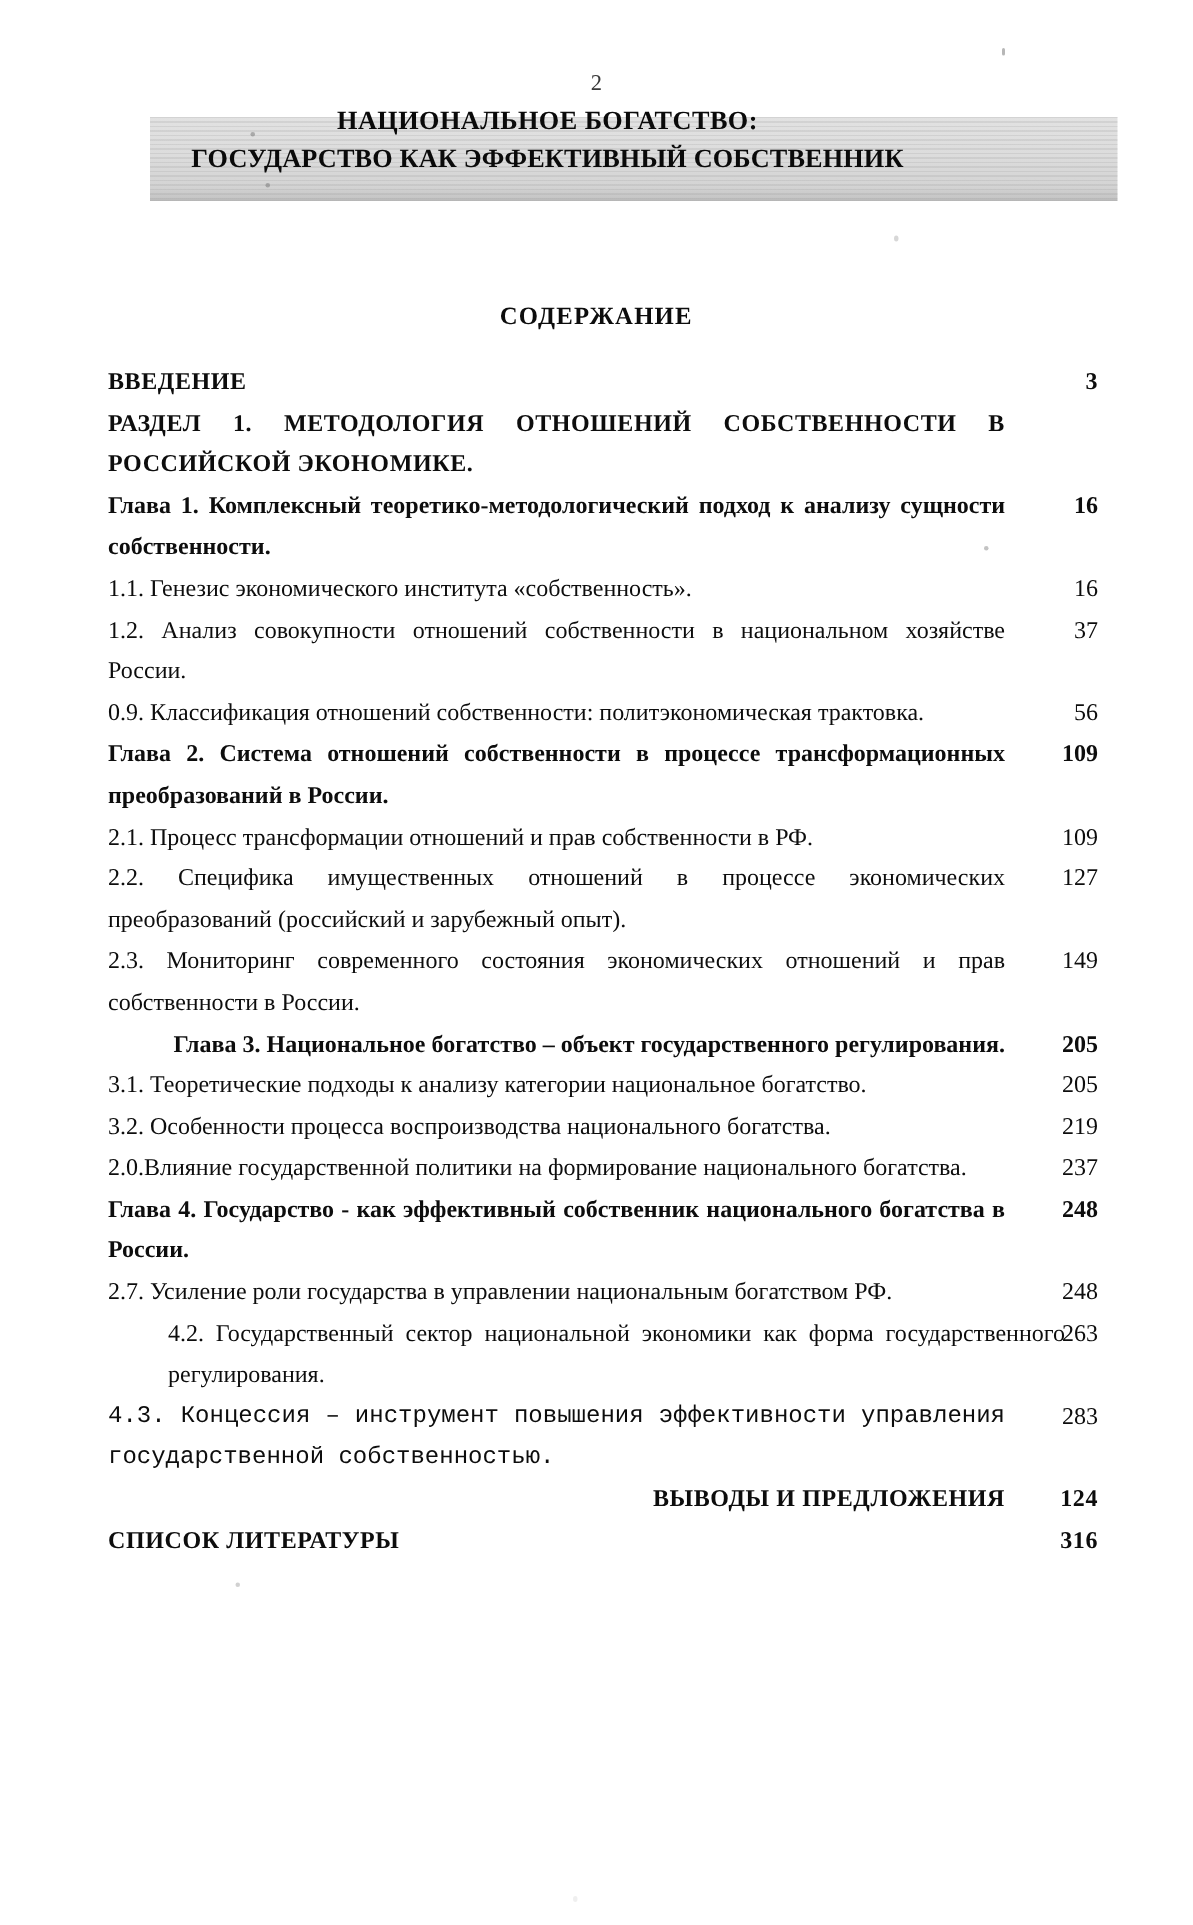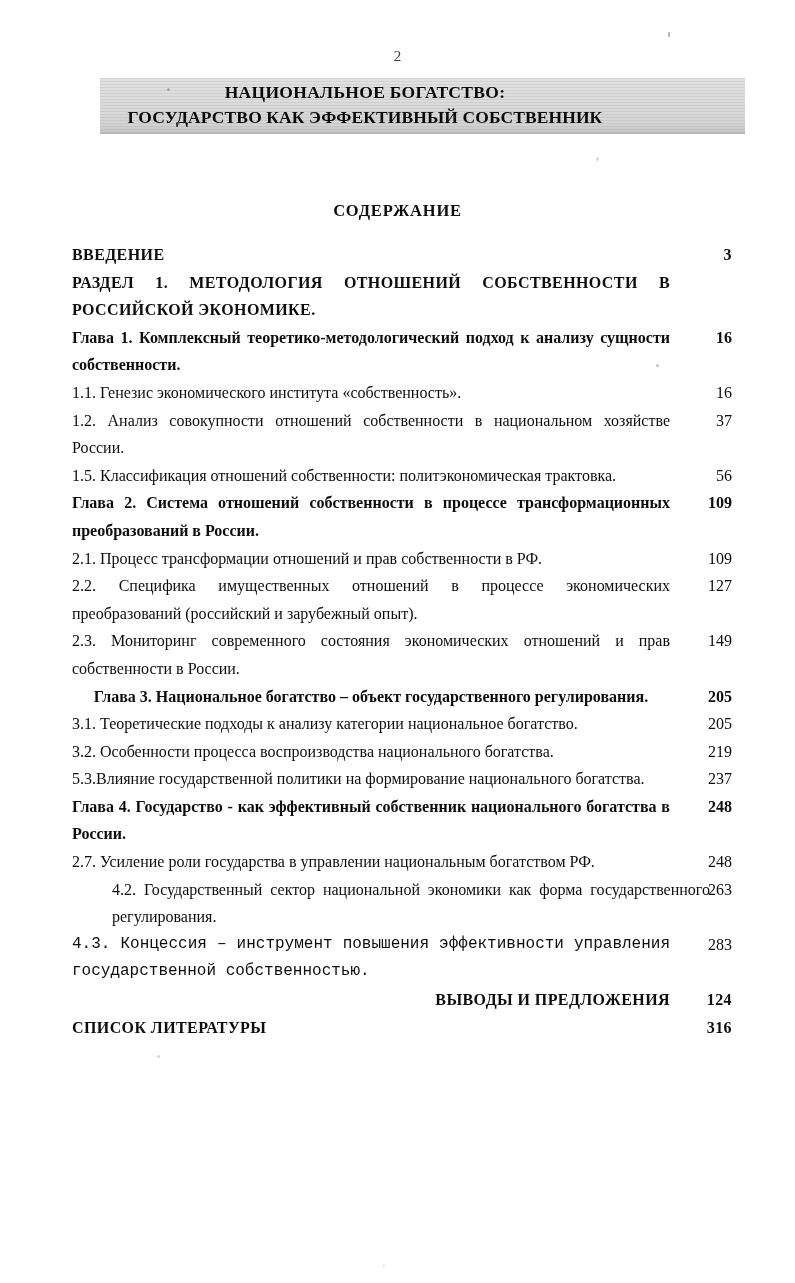--- a/index.html
+++ b/index.html
@@ -42,21 +42,21 @@
         rgba(150,150,150,0.20) 1px,
         rgba(255,255,255,0.0) 1px,
         rgba(255,255,255,0.0) 3px
       ),
       linear-gradient(to bottom, #e2e2e2 0%, #dcdcdc 45%, #d4d4d4 82%, #c6c6c6 96%, #b4b4b4 100%);
     box-sizing: border-box;
   }
   .banner-text {
     position: absolute;
     left: 100px;
-    top: 80px;
+    top: 68px;
     width: 530px;
     text-align: center;
     font-size: 17.5px;
     font-weight: bold;
     letter-spacing: 0.3px;
     line-height: 25px;
     color: #0a0a0a;
   }
   .banner-text .l2 { letter-spacing: 0.1px; }
 
@@ -154,53 +154,53 @@
     </div>
     <div class="row plain">
       <span class="entry" style="text-align: left;">1.1. Генезис экономического института «собственность».</span>
       <span class="pg">16</span>
     </div>
     <div class="row plain">
       <span class="entry" style="text-align: justify;">1.2. Анализ совокупности отношений собственности в национальном хозяйстве России.</span>
       <span class="pg">37</span>
     </div>
     <div class="row plain">
-      <span class="entry" style="text-align: left;">1.5. Классификация отношений собственности: политэкономическая трактовка.</span>
+      <span class="entry" style="text-align: left;">0.9. Классификация отношений собственности: политэкономическая трактовка.</span>
       <span class="pg">56</span>
     </div>
     <div class="row bold">
       <span class="entry" style="text-align: justify;">Глава 2. Система отношений собственности в процессе трансформационных преобразований в России.</span>
       <span class="pg">109</span>
     </div>
     <div class="row plain">
       <span class="entry" style="text-align: left;">2.1. Процесс трансформации отношений и прав собственности в РФ.</span>
       <span class="pg">109</span>
     </div>
     <div class="row plain">
       <span class="entry" style="text-align: justify;">2.2. Специфика имущественных отношений в процессе экономических преобразований (российский и зарубежный опыт).</span>
       <span class="pg">127</span>
     </div>
     <div class="row plain">
       <span class="entry" style="text-align: justify;">2.3. Мониторинг современного состояния экономических отношений и прав собственности в России.</span>
       <span class="pg">149</span>
     </div>
     <div class="row bold">
-      <span class="entry" style="text-align: center;">Глава 3. Национальное богатство – объект государственного регулирования.</span>
+      <span class="entry" style="text-align: right;">Глава 3. Национальное богатство – объект государственного регулирования.</span>
       <span class="pg">205</span>
     </div>
     <div class="row plain">
       <span class="entry" style="text-align: left;">3.1. Теоретические подходы к анализу категории национальное богатство.</span>
       <span class="pg">205</span>
     </div>
     <div class="row plain">
       <span class="entry" style="text-align: left;">3.2. Особенности процесса воспроизводства национального богатства.</span>
       <span class="pg">219</span>
     </div>
     <div class="row plain">
-      <span class="entry" style="text-align: left;">5.3.Влияние государственной политики на формирование национального богатства.</span>
+      <span class="entry" style="text-align: left;">2.0.Влияние государственной политики на формирование национального богатства.</span>
       <span class="pg">237</span>
     </div>
     <div class="row bold">
       <span class="entry" style="text-align: justify;">Глава 4. Государство - как эффективный собственник национального богатства в России.</span>
       <span class="pg">248</span>
     </div>
     <div class="row plain">
       <span class="entry" style="text-align: left;">2.7. Усиление роли государства в управлении национальным богатством РФ.</span>
       <span class="pg">248</span>
     </div>

